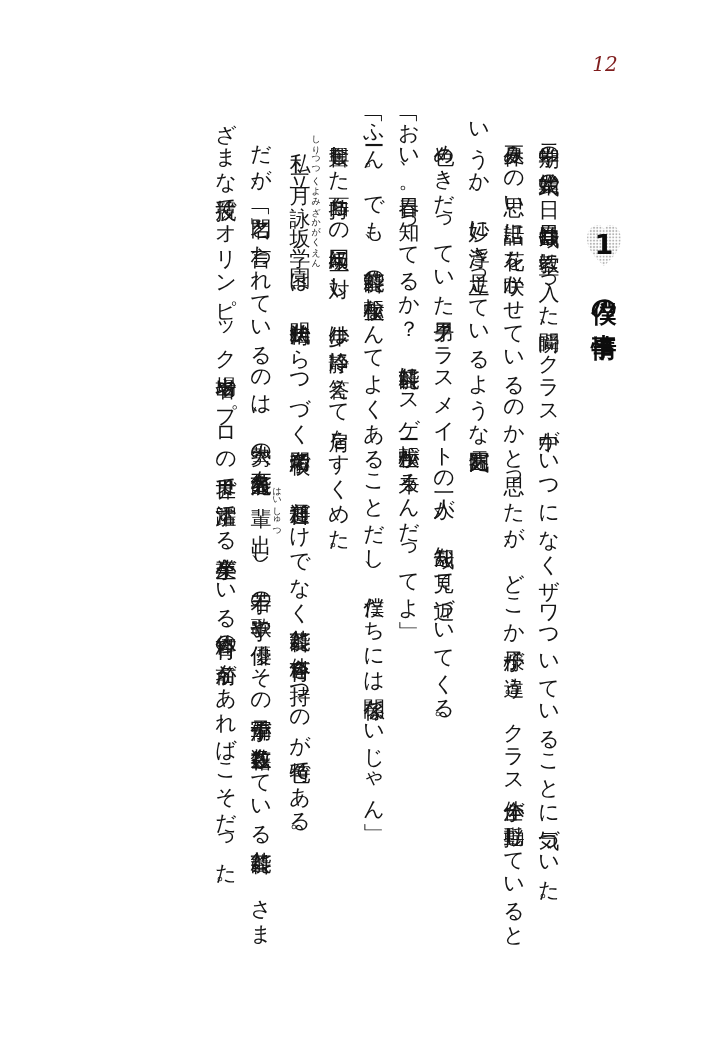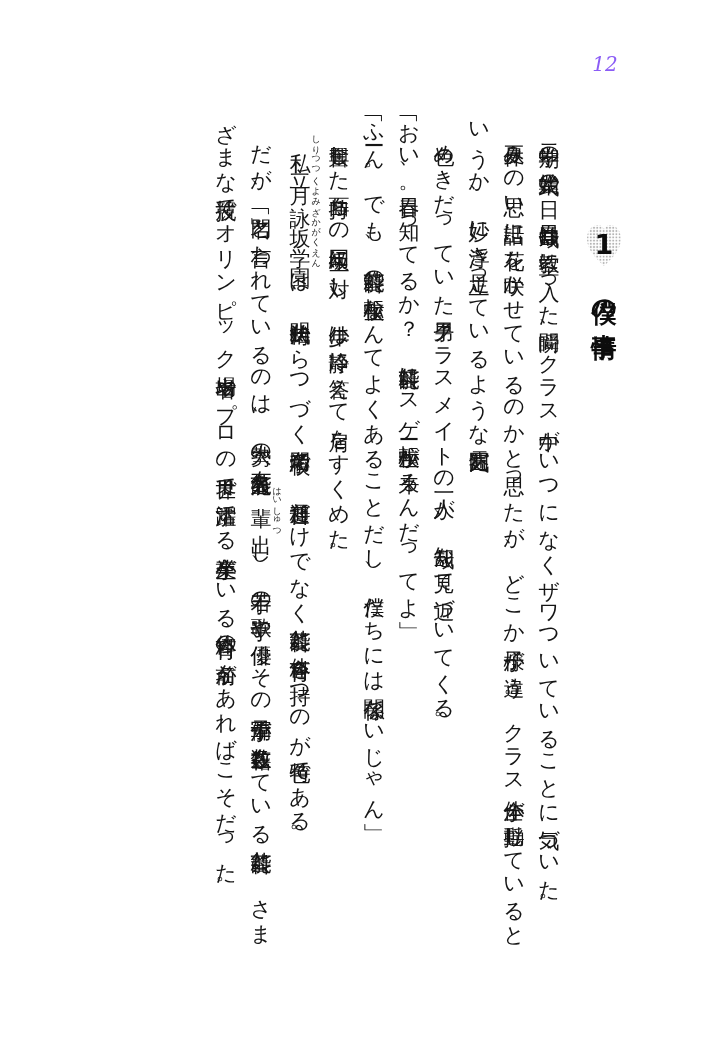--- a/index.html
+++ b/index.html
@@ -18,21 +18,21 @@
   }
   
   .folio {
     position: absolute;
     top: 52px;
     left: 590px;
     width: 30px;
     text-align: center;
     font-size: 20px;
     font-style: italic;
-    color: #8b5cf6;
+    color: #7f1d1d;
     font-family: "DejaVu Serif", "Liberation Serif", serif;
   }
   
   .chapter-head {
     position: absolute;
     top: 223px;
     left: 582px;
     width: 44px;
     display: flex;
     flex-direction: column;

